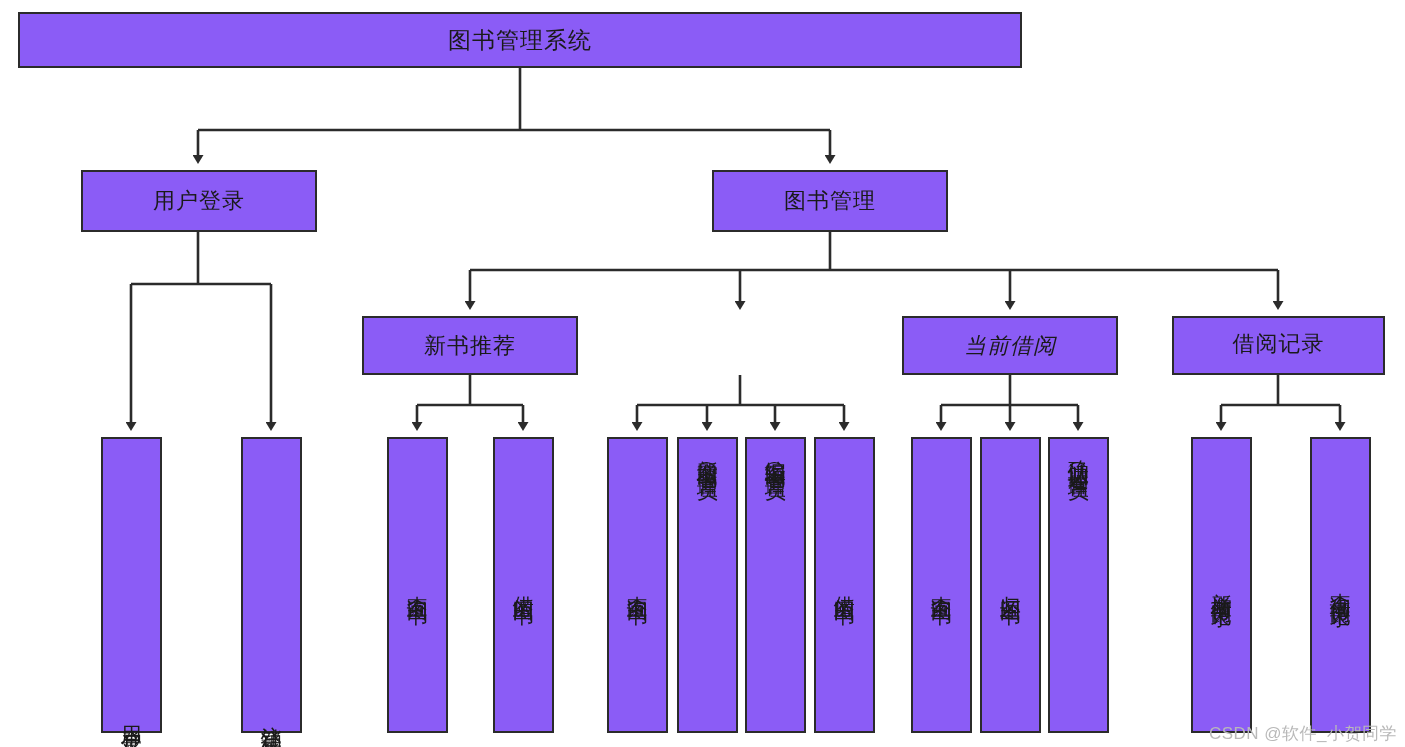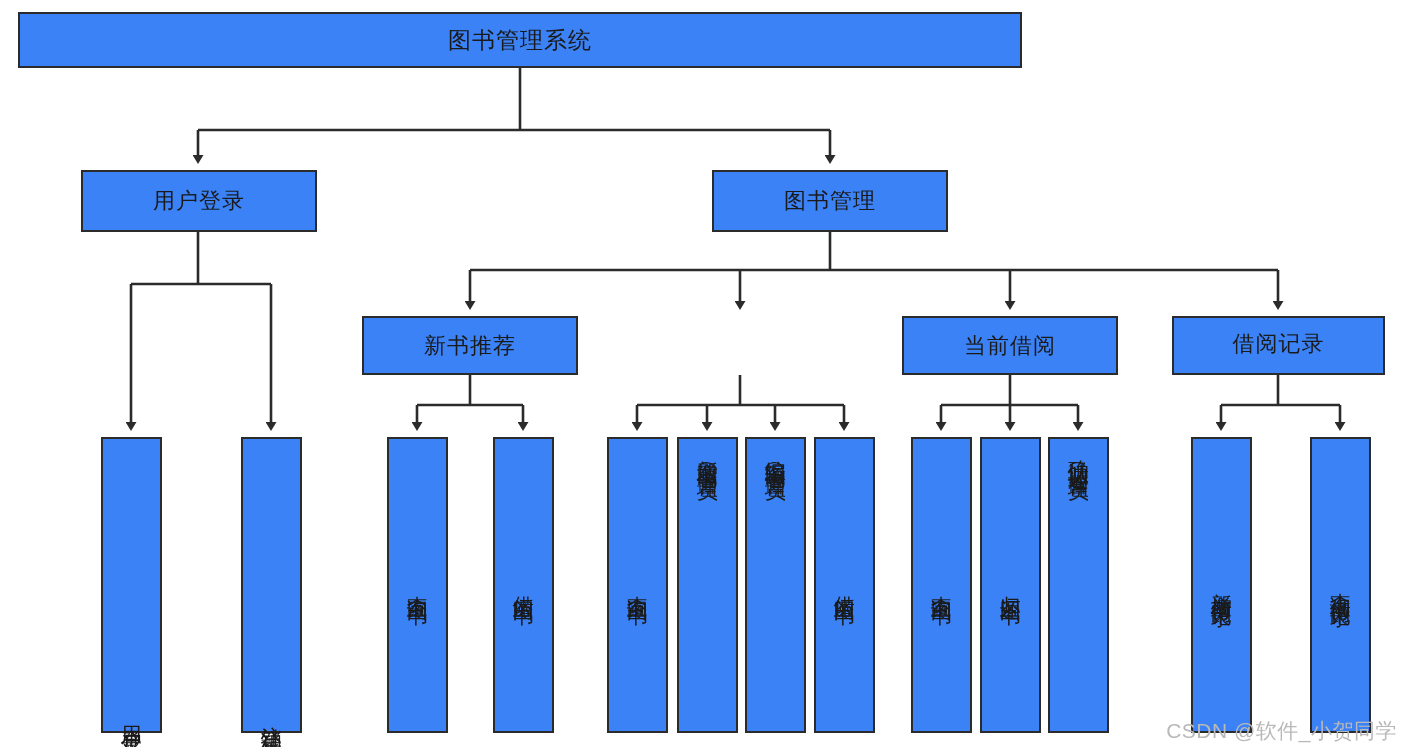--- a/index.html
+++ b/index.html
@@ -22,21 +22,21 @@
     left: 0;
     top: 0;
     width: 1405px;
     height: 747px;
     pointer-events: none;
   }
   .node {
     position: absolute;
     box-sizing: border-box;
     border: 2.5px solid #2b2b2b;
-    background: #3b82f6;
+    background: #8b5cf6;
     display: flex;
     align-items: center;
     justify-content: center;
     color: #1a1a1a;
   }
   .node-label {
     display: block;
     white-space: nowrap;
     letter-spacing: 1px;
   }
@@ -67,21 +67,21 @@
   }
   .node.vert.bottomed {
     align-items: flex-end;
     padding-top: 0;
     padding-bottom: 10px;
   }
   #watermark {
     position: absolute;
     right: 8px;
     bottom: 2px;
-    font-size: 21px;
+    font-size: 17px;
     color: #b9b9b9;
     white-space: nowrap;
     letter-spacing: 0.5px;
   }
 </style>
 </head>
 <body>
 
 <div id="diagram-root">
 
@@ -142,21 +142,21 @@
   <div class="node horiz" style="left:81px; top:170px; width:236px; height:62px;">
     <span class="node-label">用户登录</span>
   </div>
   <div class="node horiz" style="left:362px; top:316px; width:216px; height:59px;">
     <span class="node-label">新书推荐</span>
   </div>
 
   <div class="node horiz" style="left:712px; top:170px; width:236px; height:62px;">
     <span class="node-label">图书管理</span>
   </div>
-  <div class="node horiz" style="left:902px; top:316px; width:216px; height:59px;">
+  <div class="node horiz" style="left:902px; top:316px; width:216px; height:59px;font-style:italic;">
     <span class="node-label">当前借阅</span>
   </div>
   <div class="node horiz" style="left:1172px; top:316px; width:213px; height:59px;font-family:Liberation Mono, monospace;">
     <span class="node-label">借阅记录</span>
   </div>
 
   <div class="node vert bottomed" style="left:101px; top:437px; width:61px; height:296px;">
     <span class="node-label">用户登录</span>
   </div>
   <div class="node vert bottomed" style="left:241px; top:437px; width:61px; height:296px;">

